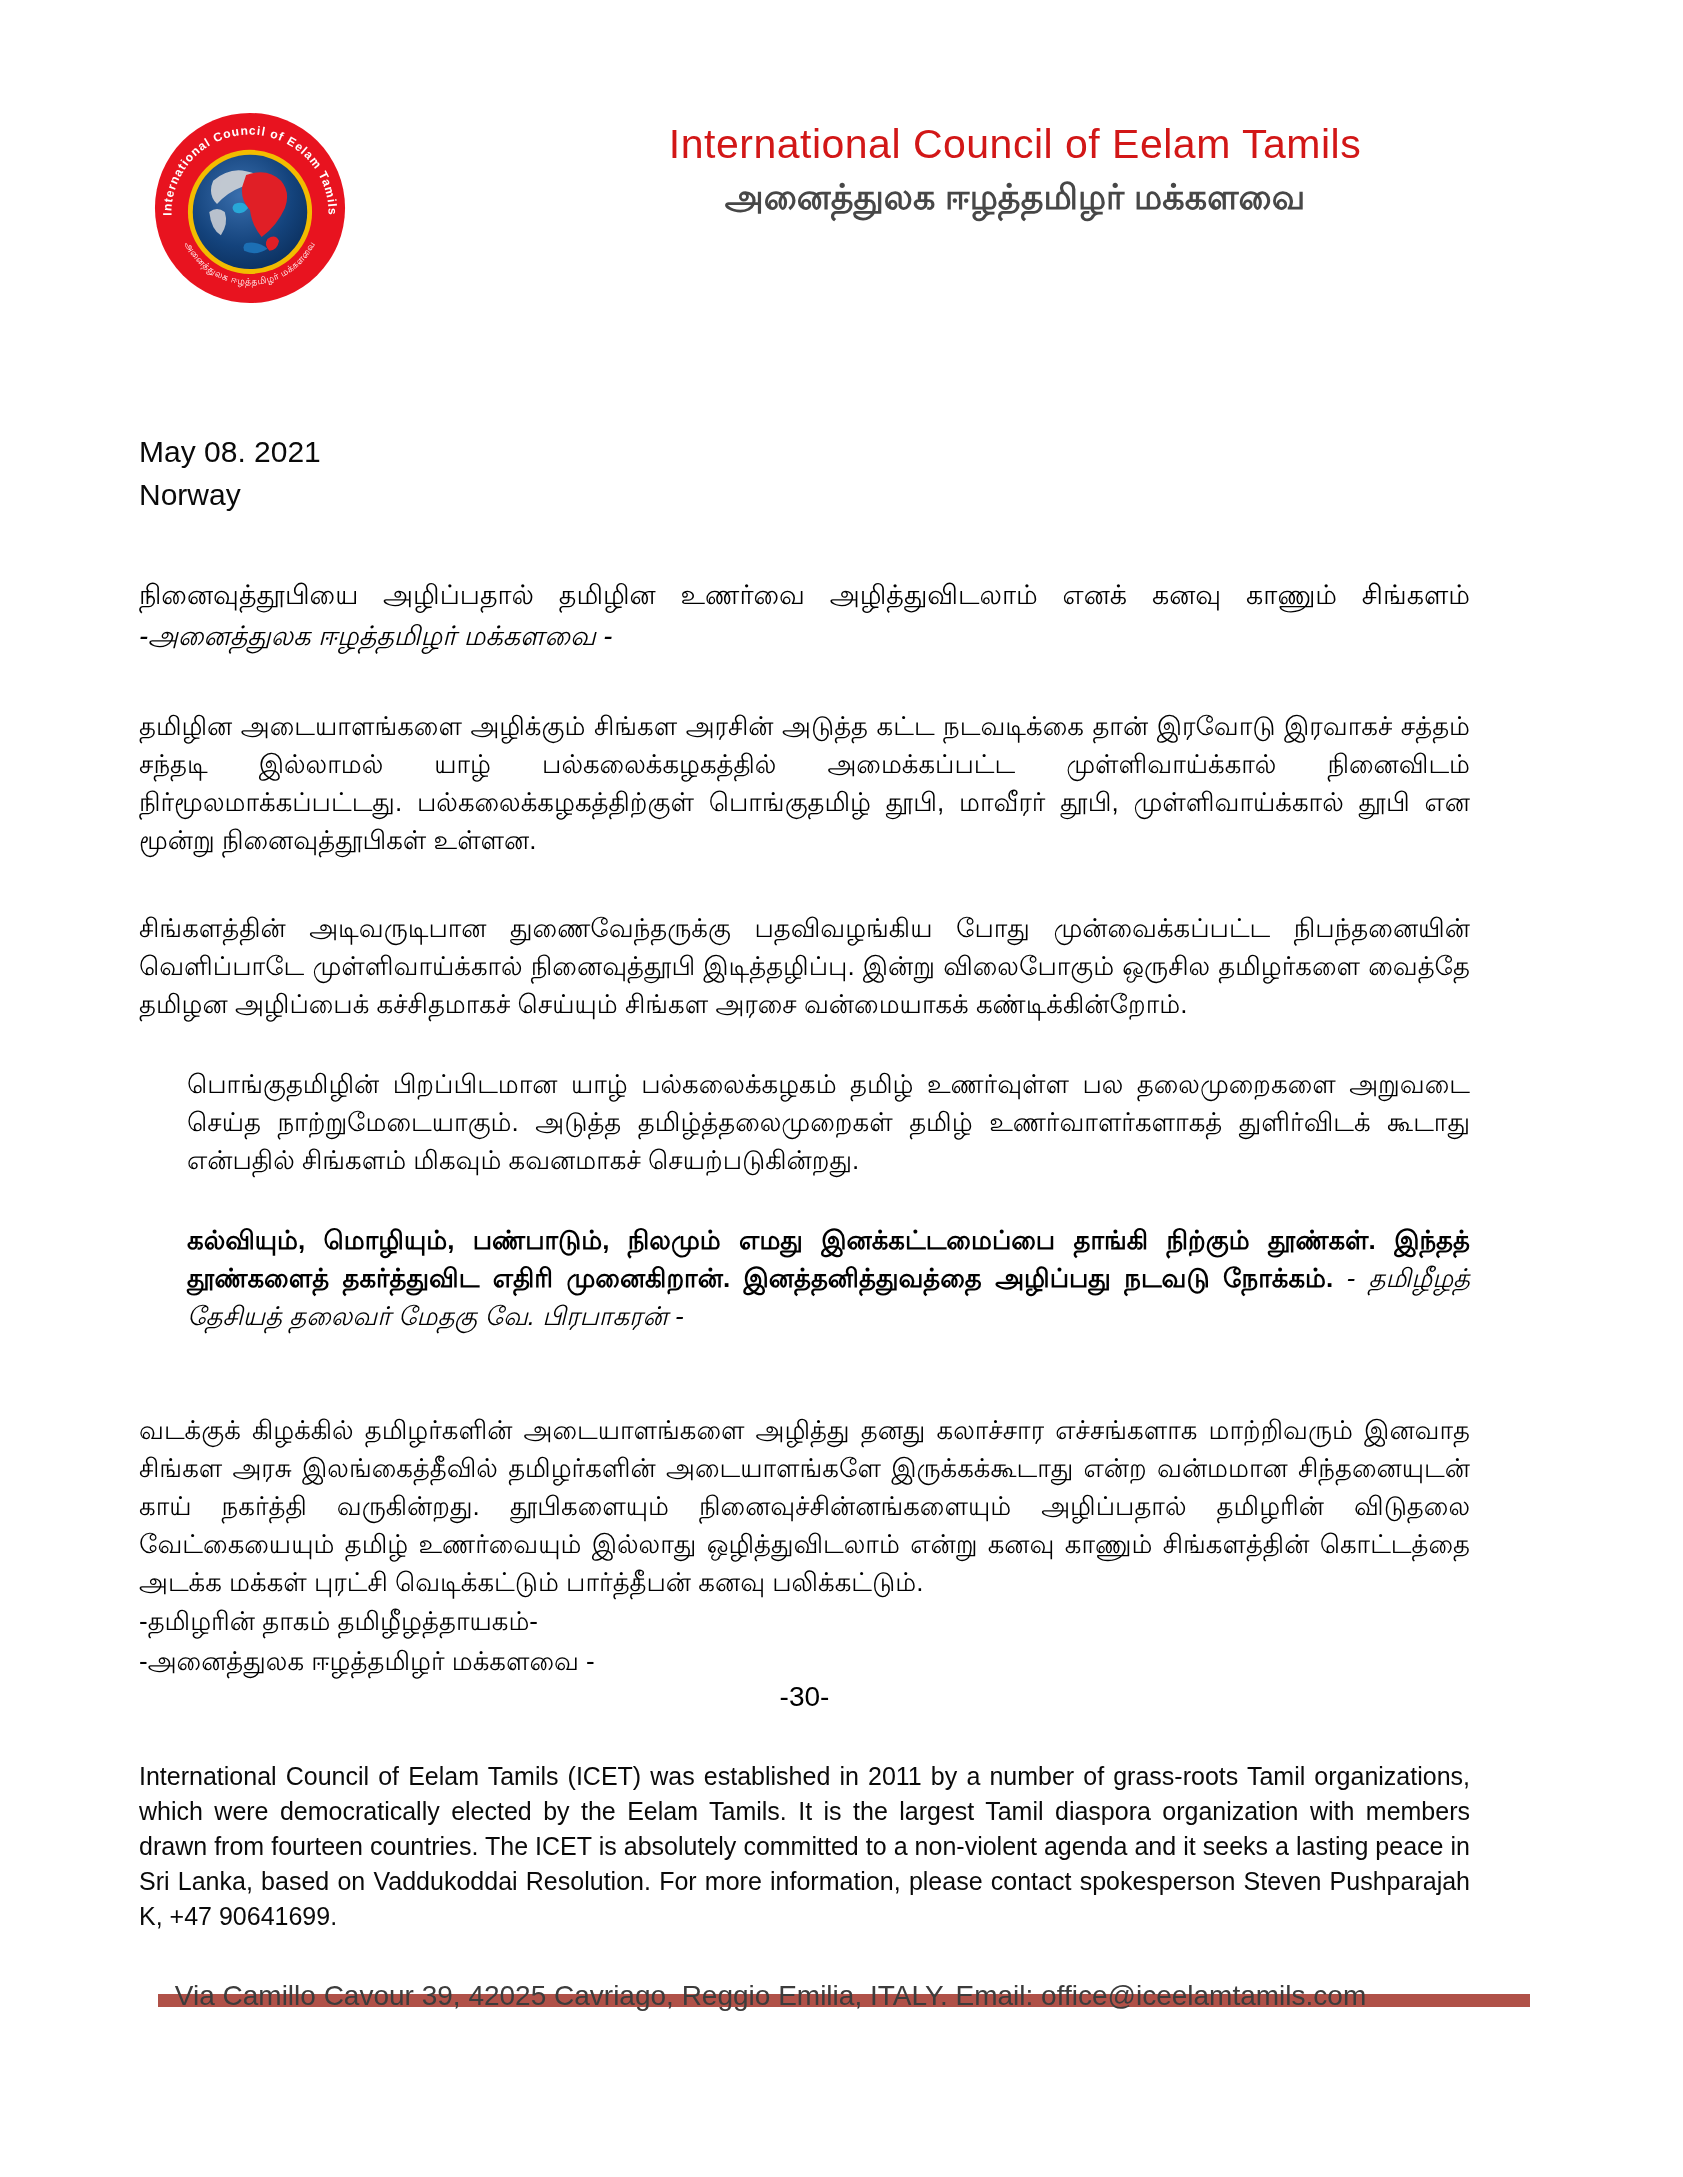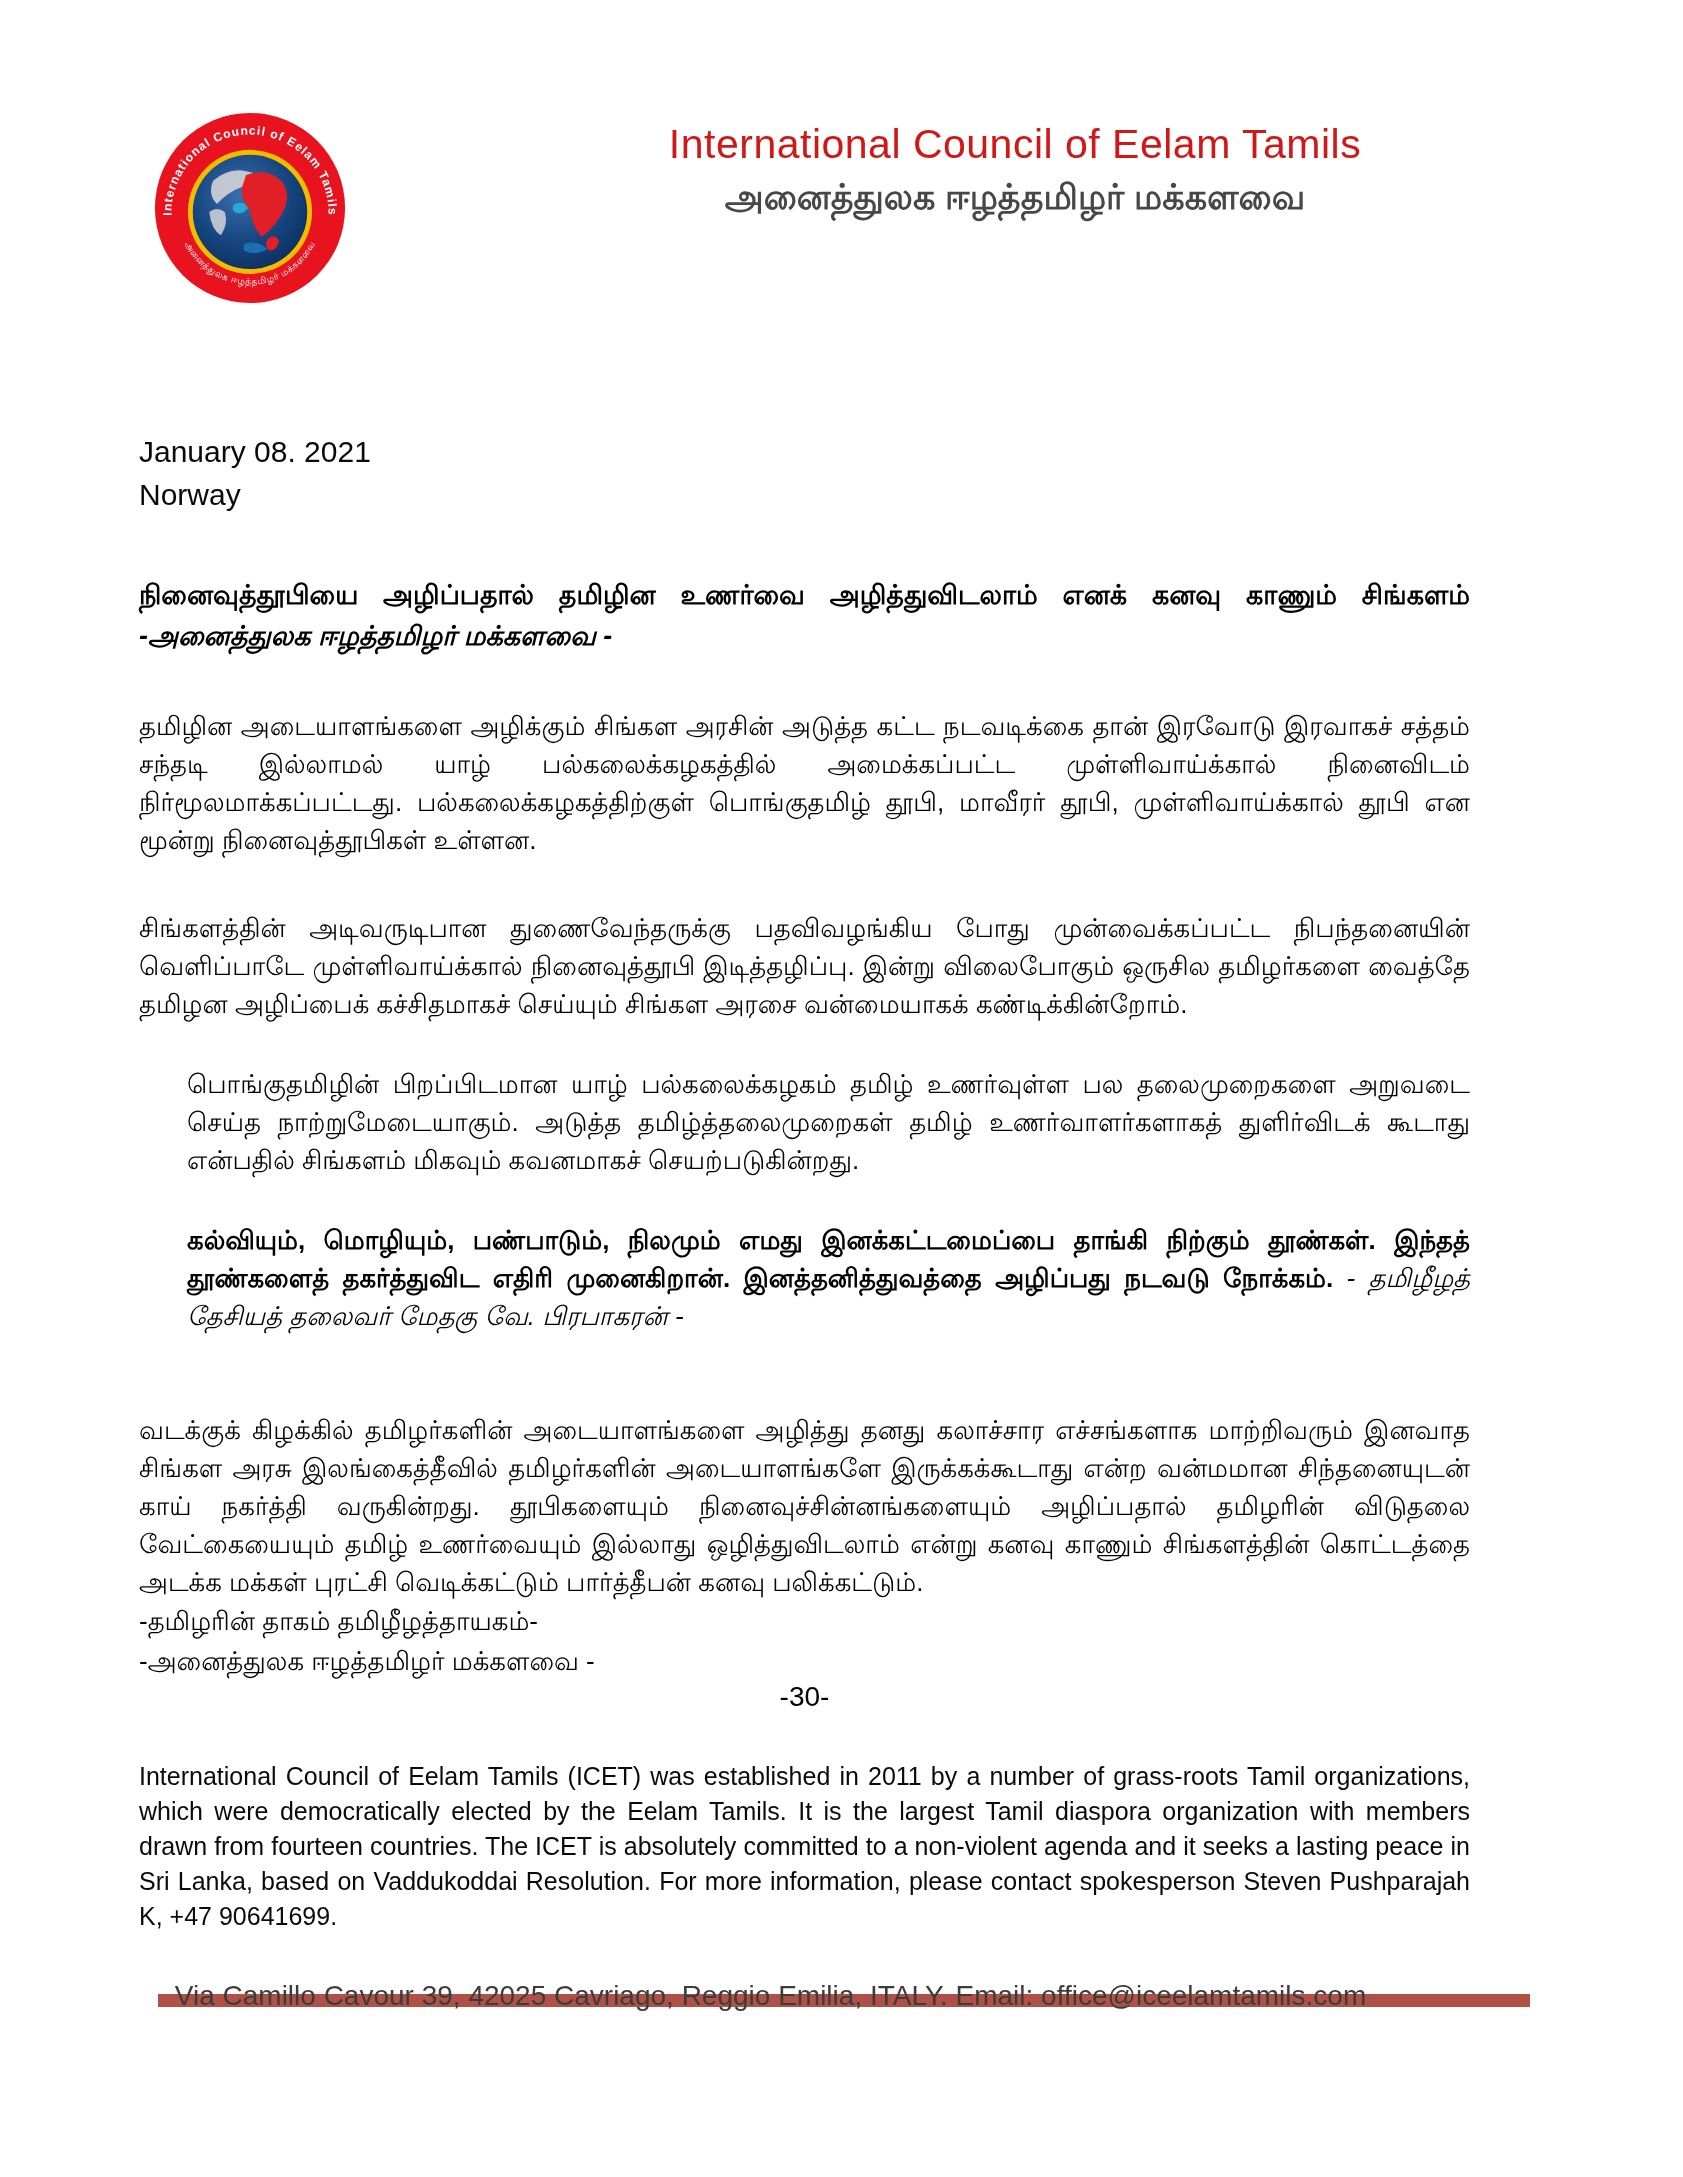--- a/index.html
+++ b/index.html
@@ -25,21 +25,21 @@
     color:#474747; font-size:35px; font-weight:bold;
     margin-top:8px; line-height:44px;
   }
 
   
   .content { margin:0 213px 0 139px; }
 
   .dateline { margin-top:125px; font-size:30px; line-height:43px; color:#0a0a0a; }
 
   .headline {
-    margin-top:59px; font-size:27px; font-weight:bold;
+    margin-top:59px; font-size:27px; font-weight:normal;
     line-height:41px; text-align:justify;
   }
   .headline .attr { font-style:italic; }
 
   .para {
     margin-top:50px; font-size:26px; line-height:38px;
     text-align:justify;
   }
   .para.tight { margin-top:42px;margin-left:48px; }
   .para.quote { font-weight:bold; }
@@ -107,21 +107,21 @@
 
     <div class="title-block">
       <div class="title-en">International Council of Eelam Tamils</div>
       <div class="title-ta">அனைத்துலக ஈழத்தமிழர் மக்களவை</div>
     </div>
   </div>
 
   <div class="content">
 
     <div class="dateline">
-      <div>January 08. 2021</div>
+      <div>May 08. 2021</div>
       <div>Norway</div>
     </div>
 
     <div class="headline"><span>நினைவுத்தூபியை அழிப்பதால் தமிழின உணர்வை அழித்துவிடலாம் எனக் கனவு காணும் சிங்களம் </span><span class="attr">-அனைத்துலக ஈழத்தமிழர் மக்களவை -</span></div>
 
     <div class="para">தமிழின அடையாளங்களை அழிக்கும் சிங்கள அரசின் அடுத்த கட்ட நடவடிக்கை தான் இரவோடு இரவாகச் சத்தம் சந்தடி இல்லாமல் யாழ் பல்கலைக்கழகத்தில் அமைக்கப்பட்ட முள்ளிவாய்க்கால் நினைவிடம் நிர்மூலமாக்கப்பட்டது. பல்கலைக்கழகத்திற்குள் பொங்குதமிழ் தூபி, மாவீரர் தூபி, முள்ளிவாய்க்கால் தூபி என மூன்று நினைவுத்தூபிகள் உள்ளன.</div>
 
     <div class="para">சிங்களத்தின் அடிவருடிபான துணைவேந்தருக்கு பதவிவழங்கிய போது முன்வைக்கப்பட்ட நிபந்தனையின் வெளிப்பாடே முள்ளிவாய்க்கால் நினைவுத்தூபி இடித்தழிப்பு. இன்று விலைபோகும் ஒருசில தமிழர்களை வைத்தே தமிழன அழிப்பைக் கச்சிதமாகச் செய்யும் சிங்கள அரசை வன்மையாகக் கண்டிக்கின்றோம்.</div>
 
     <div class="para tight">பொங்குதமிழின் பிறப்பிடமான யாழ் பல்கலைக்கழகம் தமிழ் உணர்வுள்ள பல தலைமுறைகளை அறுவடை செய்த நாற்றுமேடையாகும். அடுத்த தமிழ்த்தலைமுறைகள் தமிழ் உணர்வாளர்களாகத் துளிர்விடக் கூடாது என்பதில் சிங்களம் மிகவும் கவனமாகச் செயற்படுகின்றது.</div>

